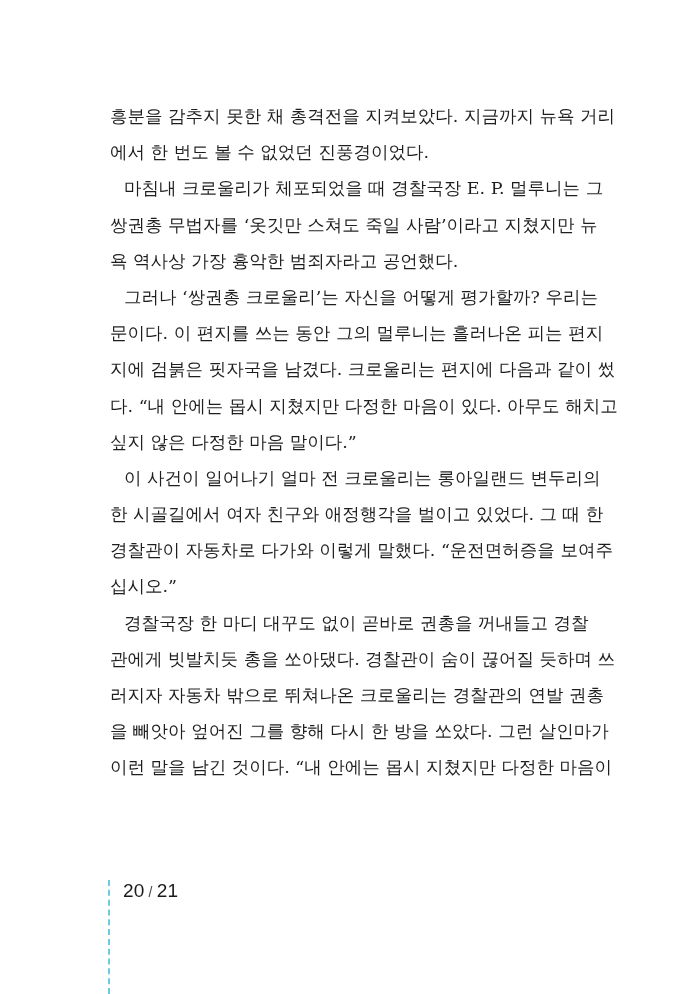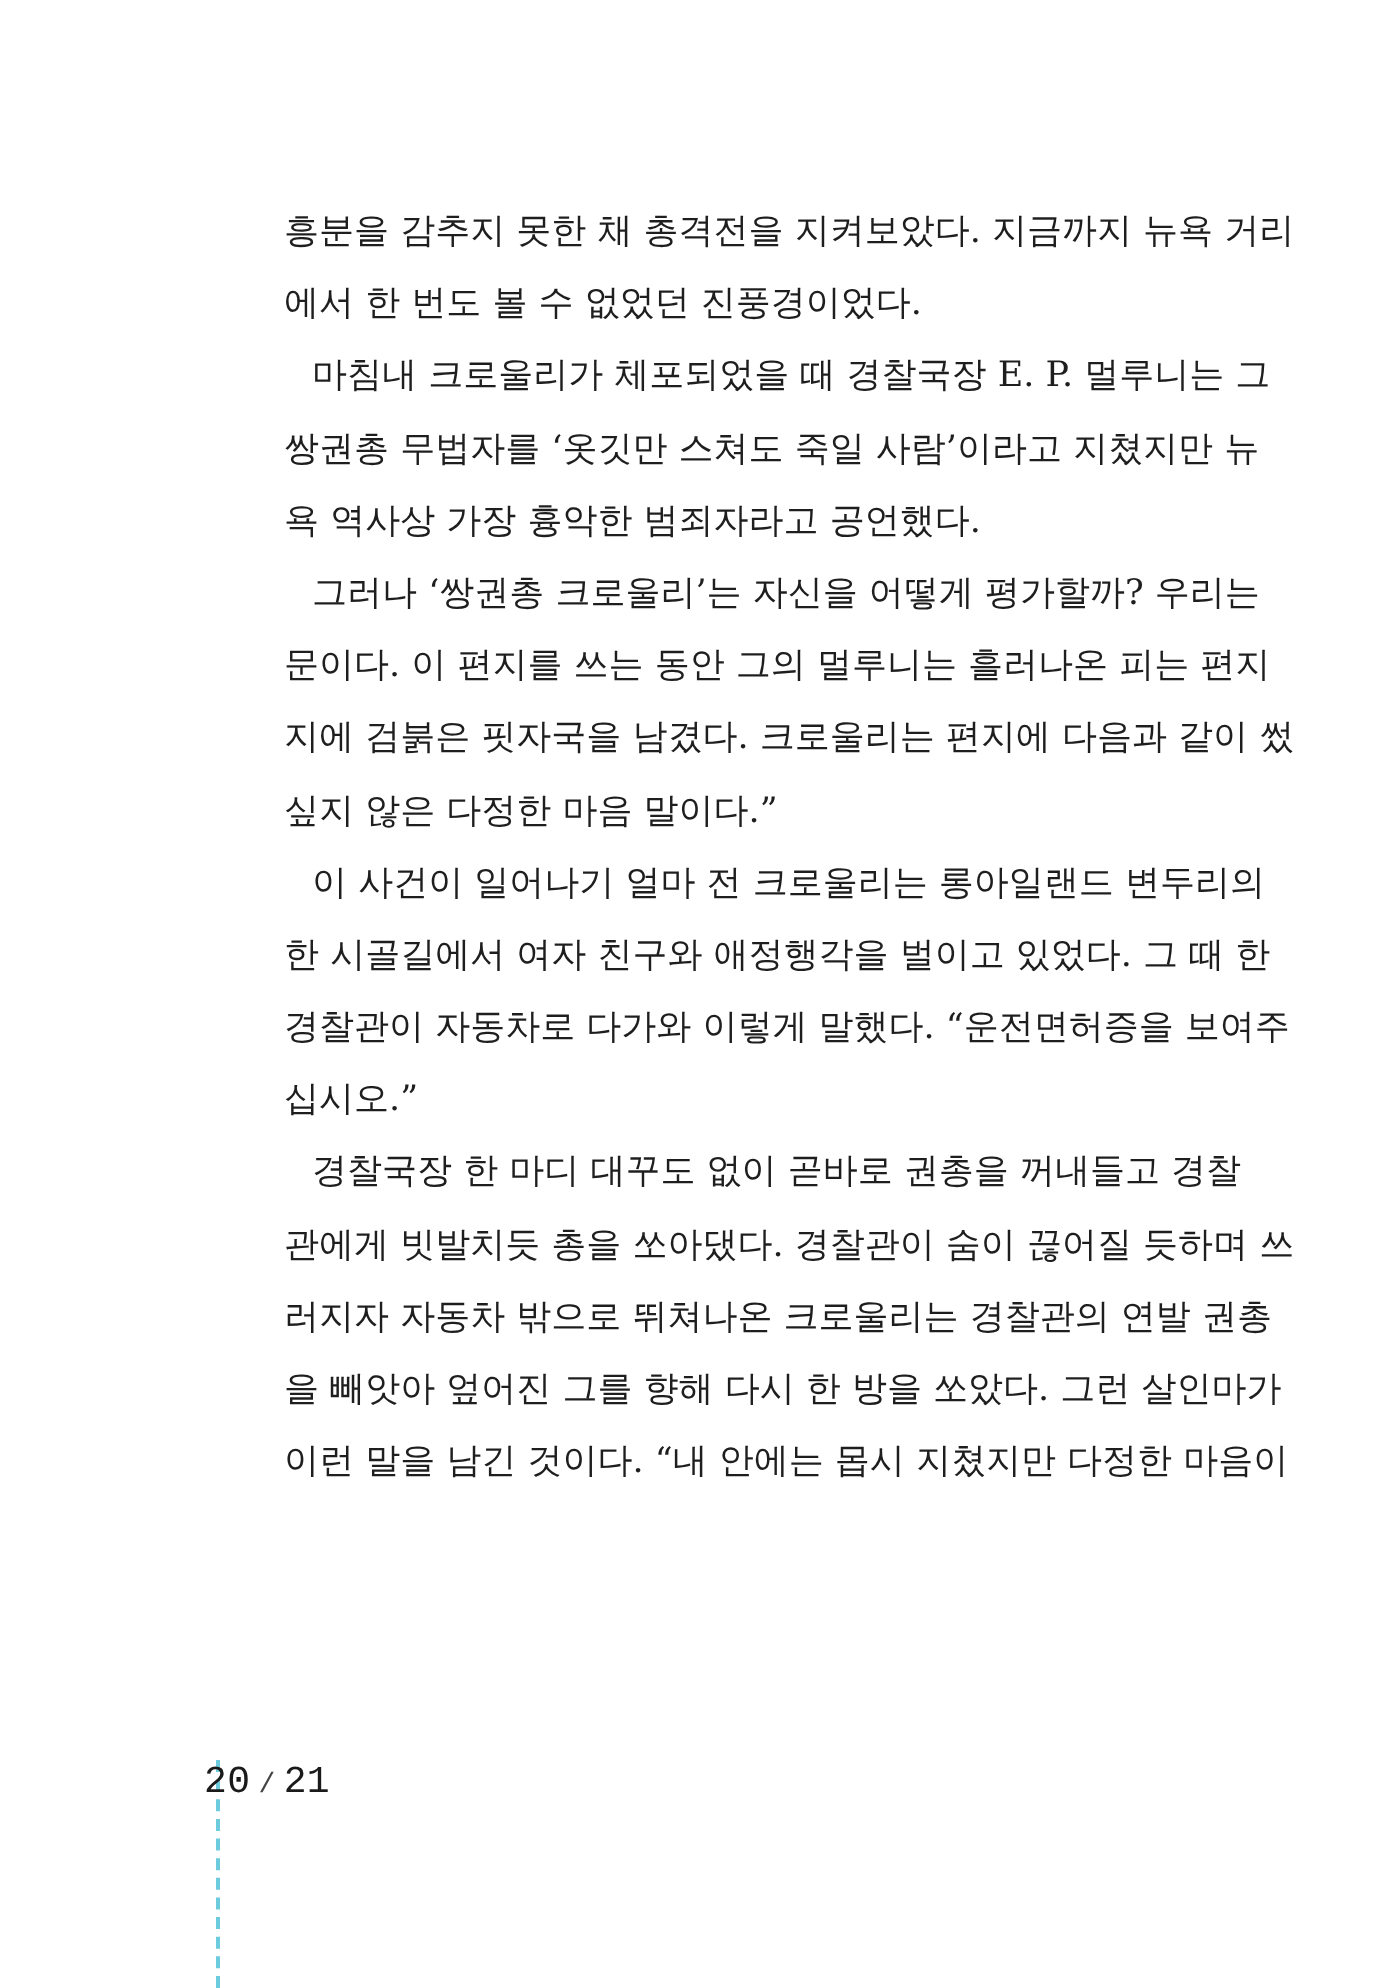--- a/index.html
+++ b/index.html
@@ -13,42 +13,41 @@
       position: relative;
       overflow: hidden;
       font-family: "DejaVu Serif", "Liberation Serif", serif;
       color: #1e1e1e;
     }
     .page-body {
       position: absolute;
       left: 110px;
       top: 98px;
       width: 474px;
-      margin-left: 32px;
     }
     .line {
       height: 36.2px;
       line-height: 36.2px;
       font-size: 17.5px;
       white-space: nowrap;
       text-align: justify;
       text-align-last: justify;
       letter-spacing: 0px;
     }
     .line.last {
       text-align-last: left;
     }
     .line.indent {
       padding-left: 14px;
     }
     .folio {
       position: absolute;
-      left: 102px;
+      left: 123px;
       top: 880px;
-      font-family: Liberation Mono, monospace;
+      font-family: Liberation Sans, sans-serif;
       font-size: 19px;
       color: #1a1a1a;
       letter-spacing: 0.2px;
     }
     .folio .sep {
       font-size: 14px;
       color: #444;
       padding: 0 4px;
     }
     .folio-rule {
@@ -65,20 +64,21 @@
 
 <div class="page-body">
   <div class="line">흥분을 감추지 못한 채 총격전을 지켜보았다. 지금까지 뉴욕 거리</div>
   <div class="line last">에서 한 번도 볼 수 없었던 진풍경이었다.</div>
   <div class="line indent">마침내 크로울리가 체포되었을 때 경찰국장 E. P. 멀루니는 그</div>
   <div class="line">쌍권총 무법자를 ‘옷깃만 스쳐도 죽일 사람’이라고 지쳤지만 뉴</div>
   <div class="line last">욕 역사상 가장 흉악한 범죄자라고 공언했다.</div>
   <div class="line indent">그러나 ‘쌍권총 크로울리’는 자신을 어떻게 평가할까? 우리는</div>
   <div class="line">문이다. 이 편지를 쓰는 동안 그의 멀루니는 흘러나온 피는 편지</div>
   <div class="line">지에 검붉은 핏자국을 남겼다. 크로울리는 편지에 다음과 같이 썼</div>
+  <div class="line">다. “내 안에는 몹시 지쳤지만 다정한 마음이 있다. 아무도 해치고</div>
   <div class="line last">싶지 않은 다정한 마음 말이다.”</div>
   <div class="line indent">이 사건이 일어나기 얼마 전 크로울리는 롱아일랜드 변두리의</div>
   <div class="line">한 시골길에서 여자 친구와 애정행각을 벌이고 있었다. 그 때 한</div>
   <div class="line">경찰관이 자동차로 다가와 이렇게 말했다. “운전면허증을 보여주</div>
   <div class="line last">십시오.”</div>
   <div class="line indent">경찰국장 한 마디 대꾸도 없이 곧바로 권총을 꺼내들고 경찰</div>
   <div class="line">관에게 빗발치듯 총을 쏘아댔다. 경찰관이 숨이 끊어질 듯하며 쓰</div>
   <div class="line">러지자 자동차 밖으로 뛰쳐나온 크로울리는 경찰관의 연발 권총</div>
   <div class="line">을 빼앗아 엎어진 그를 향해 다시 한 방을 쏘았다. 그런 살인마가</div>
   <div class="line">이런 말을 남긴 것이다. “내 안에는 몹시 지쳤지만 다정한 마음이</div>

